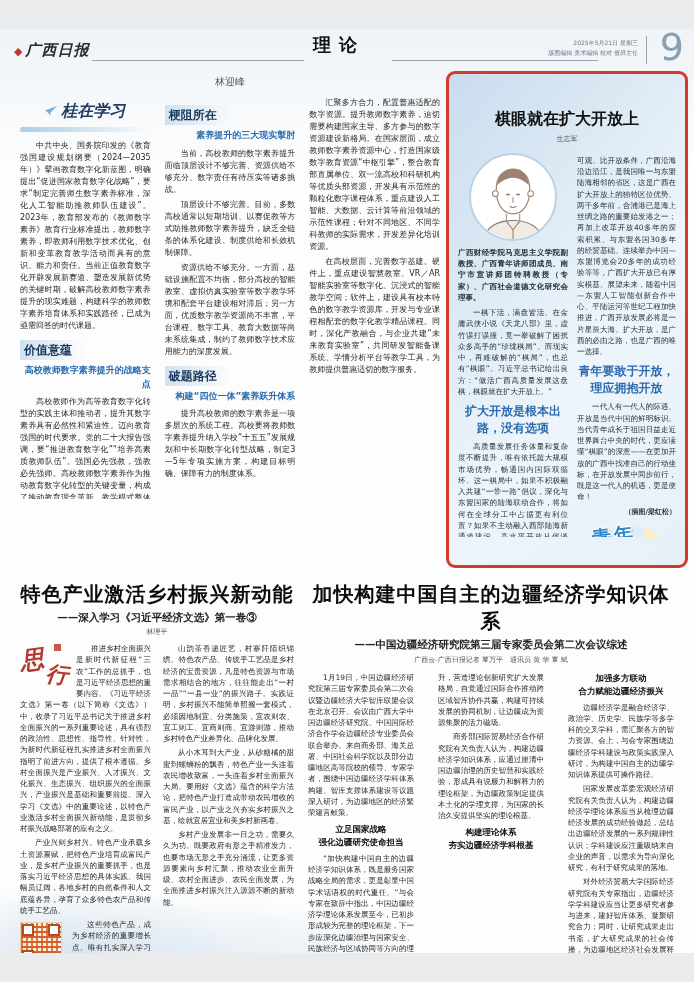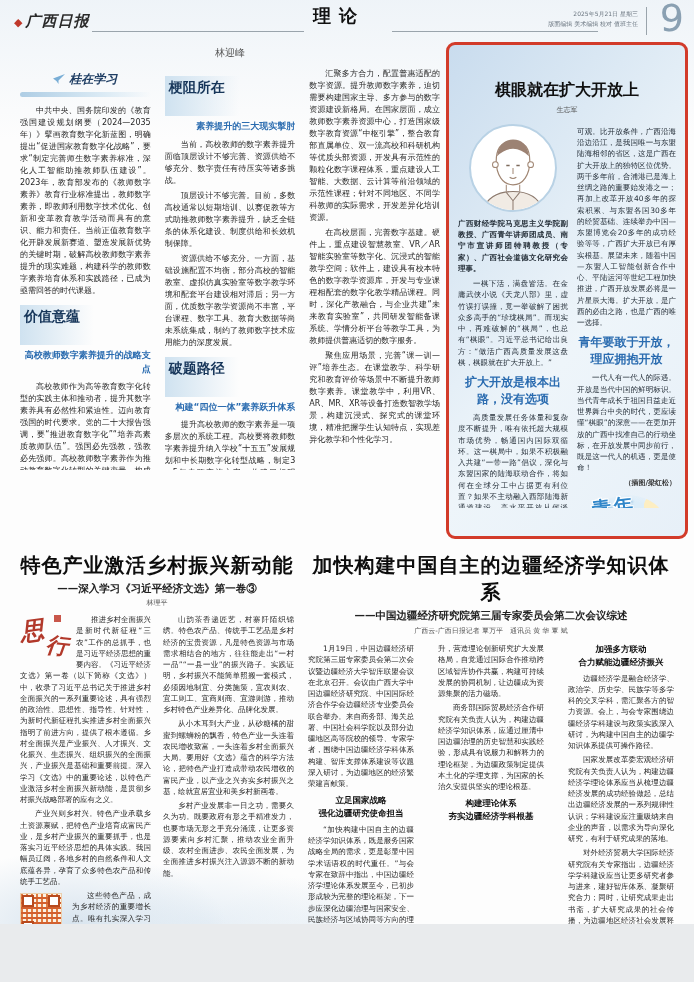--- a/index.html
+++ b/index.html
@@ -1,17 +1,17 @@
 <!DOCTYPE html>
 <html><head>
 <meta charset="utf-8">
 <style>
   html,body{margin:0;padding:0;}
   body{width:694px;height:982px;overflow:hidden;background:#e9ebed;}
-  #page{position:relative;width:694px;height:924px;background:#fdfdfd;font-family:"DejaVu Sans","Liberation Sans",sans-serif;color:#222;overflow:hidden;}
+  #page{position:relative;width:694px;height:924px;background:#fdfdfd;font-family:"DejaVu Sans","Liberation Sans",sans-serif;color:#222;overflow:hidden;margin-top:29px;}
   .toptint{position:absolute;top:0;left:0;right:0;height:140px;background:linear-gradient(180deg,rgba(205,222,237,.30),rgba(205,222,237,0));pointer-events:none;}
   .mountains{position:absolute;left:0;bottom:0;width:400px;height:110px;pointer-events:none;
     background:radial-gradient(55% 95% at 18% 100%,rgba(186,208,227,.55),rgba(186,208,227,0) 70%),
                radial-gradient(45% 80% at 52% 100%,rgba(203,221,236,.45),rgba(203,221,236,0) 72%),
                radial-gradient(35% 60% at 80% 100%,rgba(214,228,239,.35),rgba(214,228,239,0) 75%);}
   
   .hdr{position:absolute;top:0;left:0;right:0;height:44px;}
   .hdr-logo{position:absolute;left:14px;top:12px;font-family:"DejaVu Serif","Liberation Serif",serif;font-style:italic;font-weight:bold;font-size:15px;color:#2a2a2a;letter-spacing:1px;}
   .hdr-logo .dia{color:#c0392b;font-style:normal;font-size:11px;margin-right:2px;}
   .hdr-title{position:absolute;left:0;right:16px;top:4px;text-align:center;font-family:"DejaVu Serif","Liberation Serif",serif;font-weight:bold;font-size:18px;letter-spacing:8px;color:#111;}
@@ -26,24 +26,24 @@
   .col{font-size:8px;line-height:1.5;text-align:justify;color:#262626;overflow:hidden;}
   .col p{margin:0 0 3px;text-indent:2em;}
   .col p.noind{text-indent:0;}
   .auth{text-align:center;font-size:10px;color:#555;}
   
   .art-teacher{position:absolute;left:20px;top:46px;width:420px;height:496px;}
   .art-teacher h1{margin:8px 0 2px;text-align:center;font-size:29px;font-weight:bold;letter-spacing:2px;color:#0d0d0d;font-family:"DejaVu Sans",sans-serif;}
   .art-teacher .cols{gap:14px;height:402px;margin-top:8px;}
   .art-teacher .col{flex:1;}
   .study{margin:2px 0 8px;}
-  .study-line{display:flex;align-items:center;justify-content:center;gap:4px;color:#1f3e64;font-weight:bold;font-size:12px;font-family:"DejaVu Serif","Liberation Serif",serif;font-style:italic;}
+  .study-line{display:flex;align-items:center;justify-content:center;gap:4px;color:#1f3e64;font-weight:bold;font-size:16px;font-family:"DejaVu Serif","Liberation Serif",serif;font-style:italic;}
   .study-bar{height:5px;margin-top:4px;border-radius:3px;background:linear-gradient(90deg,#aecde4,#dcebf5 65%,rgba(220,235,245,0));}
   .ssub{margin:8px 0 5px;}
-  .ssub .lbl{display:inline-block;font-weight:bold;color:#17365a;font-size:14px;padding:1px 14px 18px 4px;background:linear-gradient(90deg,#cfe2f0,rgba(207,226,240,0));}
+  .ssub .lbl{display:inline-block;font-weight:bold;color:#17365a;font-size:12px;padding:1px 14px 1px 4px;background:linear-gradient(90deg,#cfe2f0,rgba(207,226,240,0));}
   .ssub .ttl{display:block;text-align:right;color:#2b6cb0;font-weight:bold;font-size:9px;margin-top:4px;}
   
   .art-chess{position:absolute;left:446px;top:42px;width:242px;height:497px;box-sizing:border-box;border:3px solid #d23b2a;border-radius:9px;padding:10px 9px 8px;
     background:linear-gradient(128deg,#c9dcee 0%,#dcE9f4 30%,#eef5fa 58%,#e7f0f8 100%);}
   .art-chess h2{margin:2px 0 3px;text-align:center;font-size:16px;line-height:1.4;font-weight:bold;color:#101010;}
   .art-chess .cols{gap:9px;height:386px;margin-top:7px;}
   .art-chess .cl{width:110px;overflow:hidden;}
   .art-chess .cr{flex:1;overflow:hidden;}
   .art-chess .kp,.art-chess .bio{font-size:7.5px;line-height:1.5;text-align:justify;color:#26303a;}
   .art-chess .kp{text-indent:2em;margin:4px 0;}
@@ -140,21 +140,20 @@
         <p>资源供给不够充分。一方面，基础设施配置不均衡，部分高校的智能教室、虚拟仿真实验室等数字教学环境和配套平台建设相对滞后；另一方面，优质数字教学资源尚不丰富，平台课程、数字工具、教育大数据等尚未系统集成，制约了教师数字技术应用能力的深度发展。</p>
         <div class="ssub">
           <span class="lbl">破题路径</span>
           <span class="ttl">构建“四位一体”素养跃升体系</span>
         </div>
         <p>提升高校教师的数字素养是一项多层次的系统工程。高校要将教师数字素养提升纳入学校“十五五”发展规划和中长期数字化转型战略，制定3—5年专项实施方案，构建目标明确、保障有力的制度体系。</p>
       </div>
       <div class="col">
         <p>汇聚多方合力，配置普惠适配的数字资源。提升教师数字素养，迫切需要构建国家主导、多方参与的数字资源建设新格局。在国家层面，成立教师数字素养资源中心，打造国家级数字教育资源“中枢引擎”，整合教育部直属单位、双一流高校和科研机构等优质头部资源，开发具有示范性的颗粒化数字课程体系，重点建设人工智能、大数据、云计算等前沿领域的示范性课程；针对不同地区、不同学科教师的实际需求，开发差异化培训资源。</p>
         <p>在高校层面，完善数字基建。硬件上，重点建设智慧教室、VR／AR智能实验室等数字化、沉浸式的智能教学空间；软件上，建设具有校本特色的数字教学资源库，开发与专业课程相配套的数字化教学精品课程。同时，深化产教融合，与企业共建“未来教育实验室”，共同研发智能备课系统、学情分析平台等教学工具，为教师提供普惠适切的数字服务。</p>
-        <p>聚焦应用场景，完善“课—训—评”培养生态。在课堂教学、科学研究和教育评价等场景中不断提升教师数字素养。课堂教学中，利用VR、AR、MR、XR等设备打造数智教学场景，构建沉浸式、探究式的课堂环境，精准把握学生认知特点，实现差异化教学和个性化学习。</p>
       </div>
     </div>
   </div>
 
   <div class="art-chess">
     <h2>
       <br>
       <span>棋眼就在扩大开放上</span>
     </h2>
     <div class="auth" style="font-size:7px;">生志军</div>

